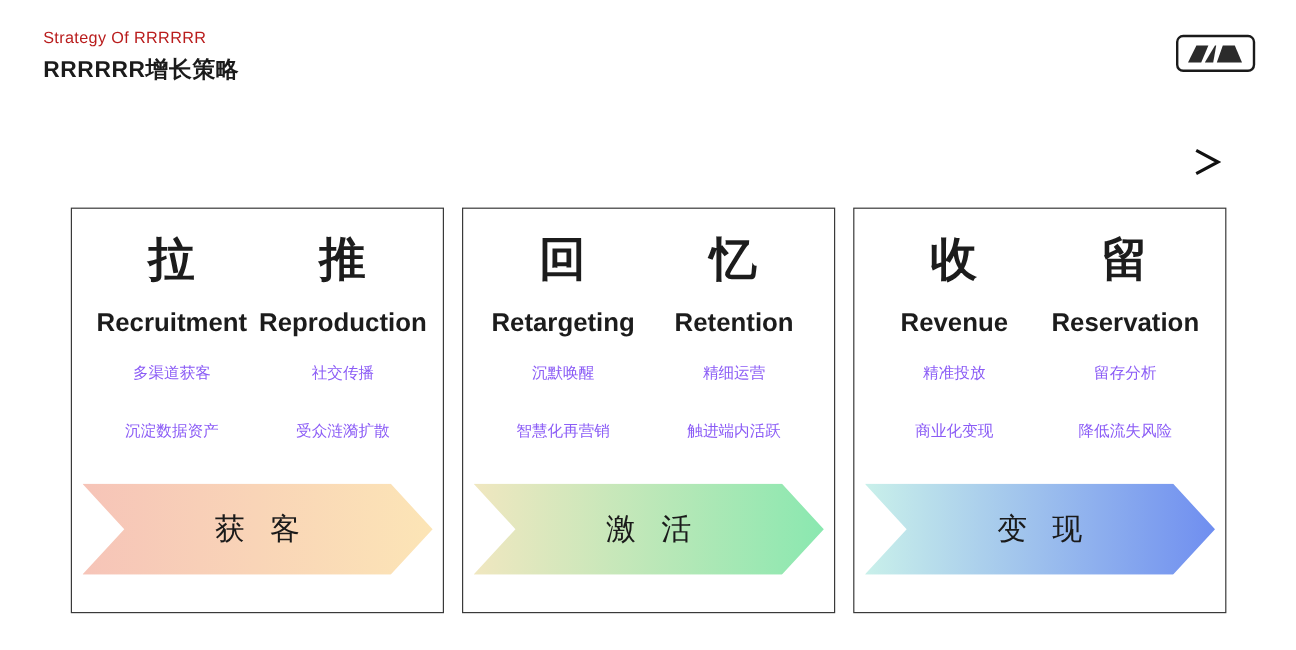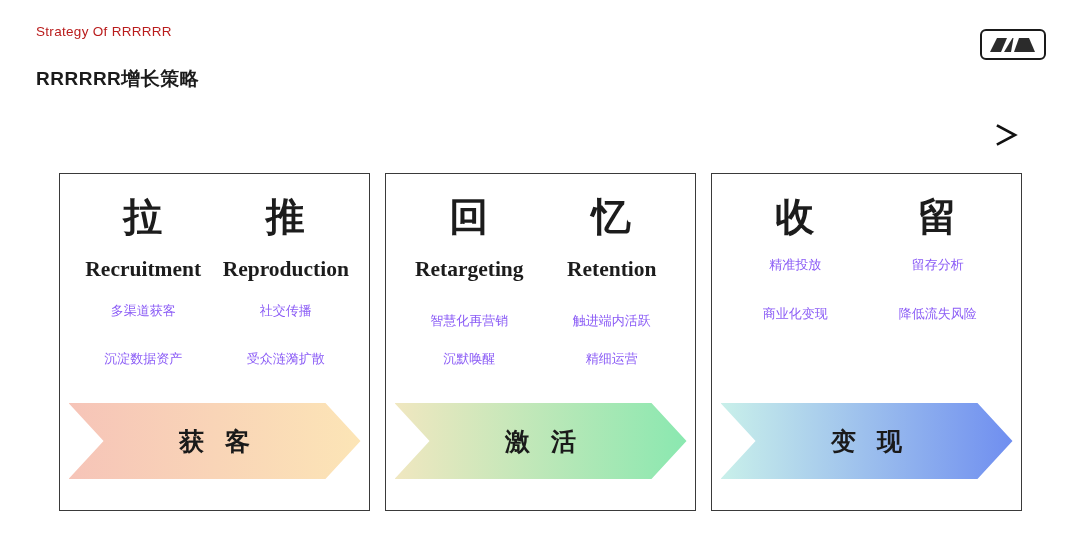--- a/index.html
+++ b/index.html
@@ -28,21 +28,21 @@
     color: #b91c1c;
     letter-spacing: 0.3px;
     line-height: 1.5;
     font-weight: 400;
   }
   .header-title {
     font-size: 19px;
     font-weight: 700;
     color: #1b1b1b;
     letter-spacing: 0.5px;
-    margin-top: 24px;
+    margin-top: 4px;
     line-height: 1.4;
   }
 
   
   .logo {
     position: absolute;
     right: 34px;
     top: 29px;
     width: 66px;
     height: 31px;
@@ -107,21 +107,20 @@
     letter-spacing: 1px;
   }
 
   .en-row { margin-top: 21px; }
   .en {
     font-size: 21.5px;
     font-weight: 700;
     color: #1c1c1c;
     line-height: 1.15;
     white-space: nowrap;
-    font-family: Liberation Serif, serif;
   }
 
   .sub-row { margin-top: 19px; }
   .sub-row.second { margin-top: 29px; }
   .sub {
     font-size: 13px;
     color: #8b5cf6;
     line-height: 1.5;
     font-weight: 400;
     white-space: nowrap;
@@ -142,21 +141,21 @@
     width: 292px;
     height: 76px;
     display: flex;
     align-items: center;
     justify-content: center;
     -webkit-clip-path: polygon(0% 0%, 88% 0%, 100% 50%, 88% 100%, 0% 100%, 12% 50%);
     clip-path: polygon(0% 0%, 88% 0%, 100% 50%, 88% 100%, 0% 100%, 12% 50%);
   }
   .banner-label {
     font-size: 25px;
-    font-weight: 700;
+    font-weight: 400;
     color: #1a1a1a;
     letter-spacing: 7px;
     text-indent: 7px;
     line-height: 1;
     position: relative;
     z-index: 2;
   }
 </style>
 </head>
 <body>
@@ -241,52 +240,60 @@
       </div>
     </div>
     <div class="col-row en-row">
       <div class="col">
         <div class="en">Retargeting</div>
       </div>
       <div class="col">
         <div class="en">Retention</div>
       </div>
     </div>
+    <div class="col-row sub-row">
+      <div class="col">
+        <div class="sub">沉默唤醒</div>
+      </div>
+      <div class="col">
+        <div class="sub">精细运营</div>
+      </div>
+    </div>
     <div class="col-row sub-row second">
       <div class="col">
         <div class="sub">智慧化再营销</div>
       </div>
       <div class="col">
         <div class="sub">触进端内活跃</div>
-      </div>
-    </div>
-    <div class="col-row sub-row">
-      <div class="col">
-        <div class="sub">沉默唤醒</div>
-      </div>
-      <div class="col">
-        <div class="sub">精细运营</div>
       </div>
     </div>
     <div class="banner-slot">
       <div class="banner" style="background: linear-gradient(90deg, rgb(240, 231, 192) 0%, rgb(138, 232, 176) 100%);">
         <span class="banner-label">激 活</span>
       </div>
     </div>
   </div>
 
   <div class="card">
     <div class="col-row glyph-row">
       <div class="col">
         <div class="glyph">收</div>
       </div>
       <div class="col">
         <div class="glyph">留</div>
       </div>
     </div>
+    <div class="col-row en-row">
+      <div class="col">
+        <div class="en">Revenue</div>
+      </div>
+      <div class="col">
+        <div class="en">Reservation</div>
+      </div>
+    </div>
     <div class="col-row sub-row">
       <div class="col">
         <div class="sub">精准投放</div>
       </div>
       <div class="col">
         <div class="sub">留存分析</div>
       </div>
     </div>
     <div class="col-row sub-row second">
       <div class="col">

